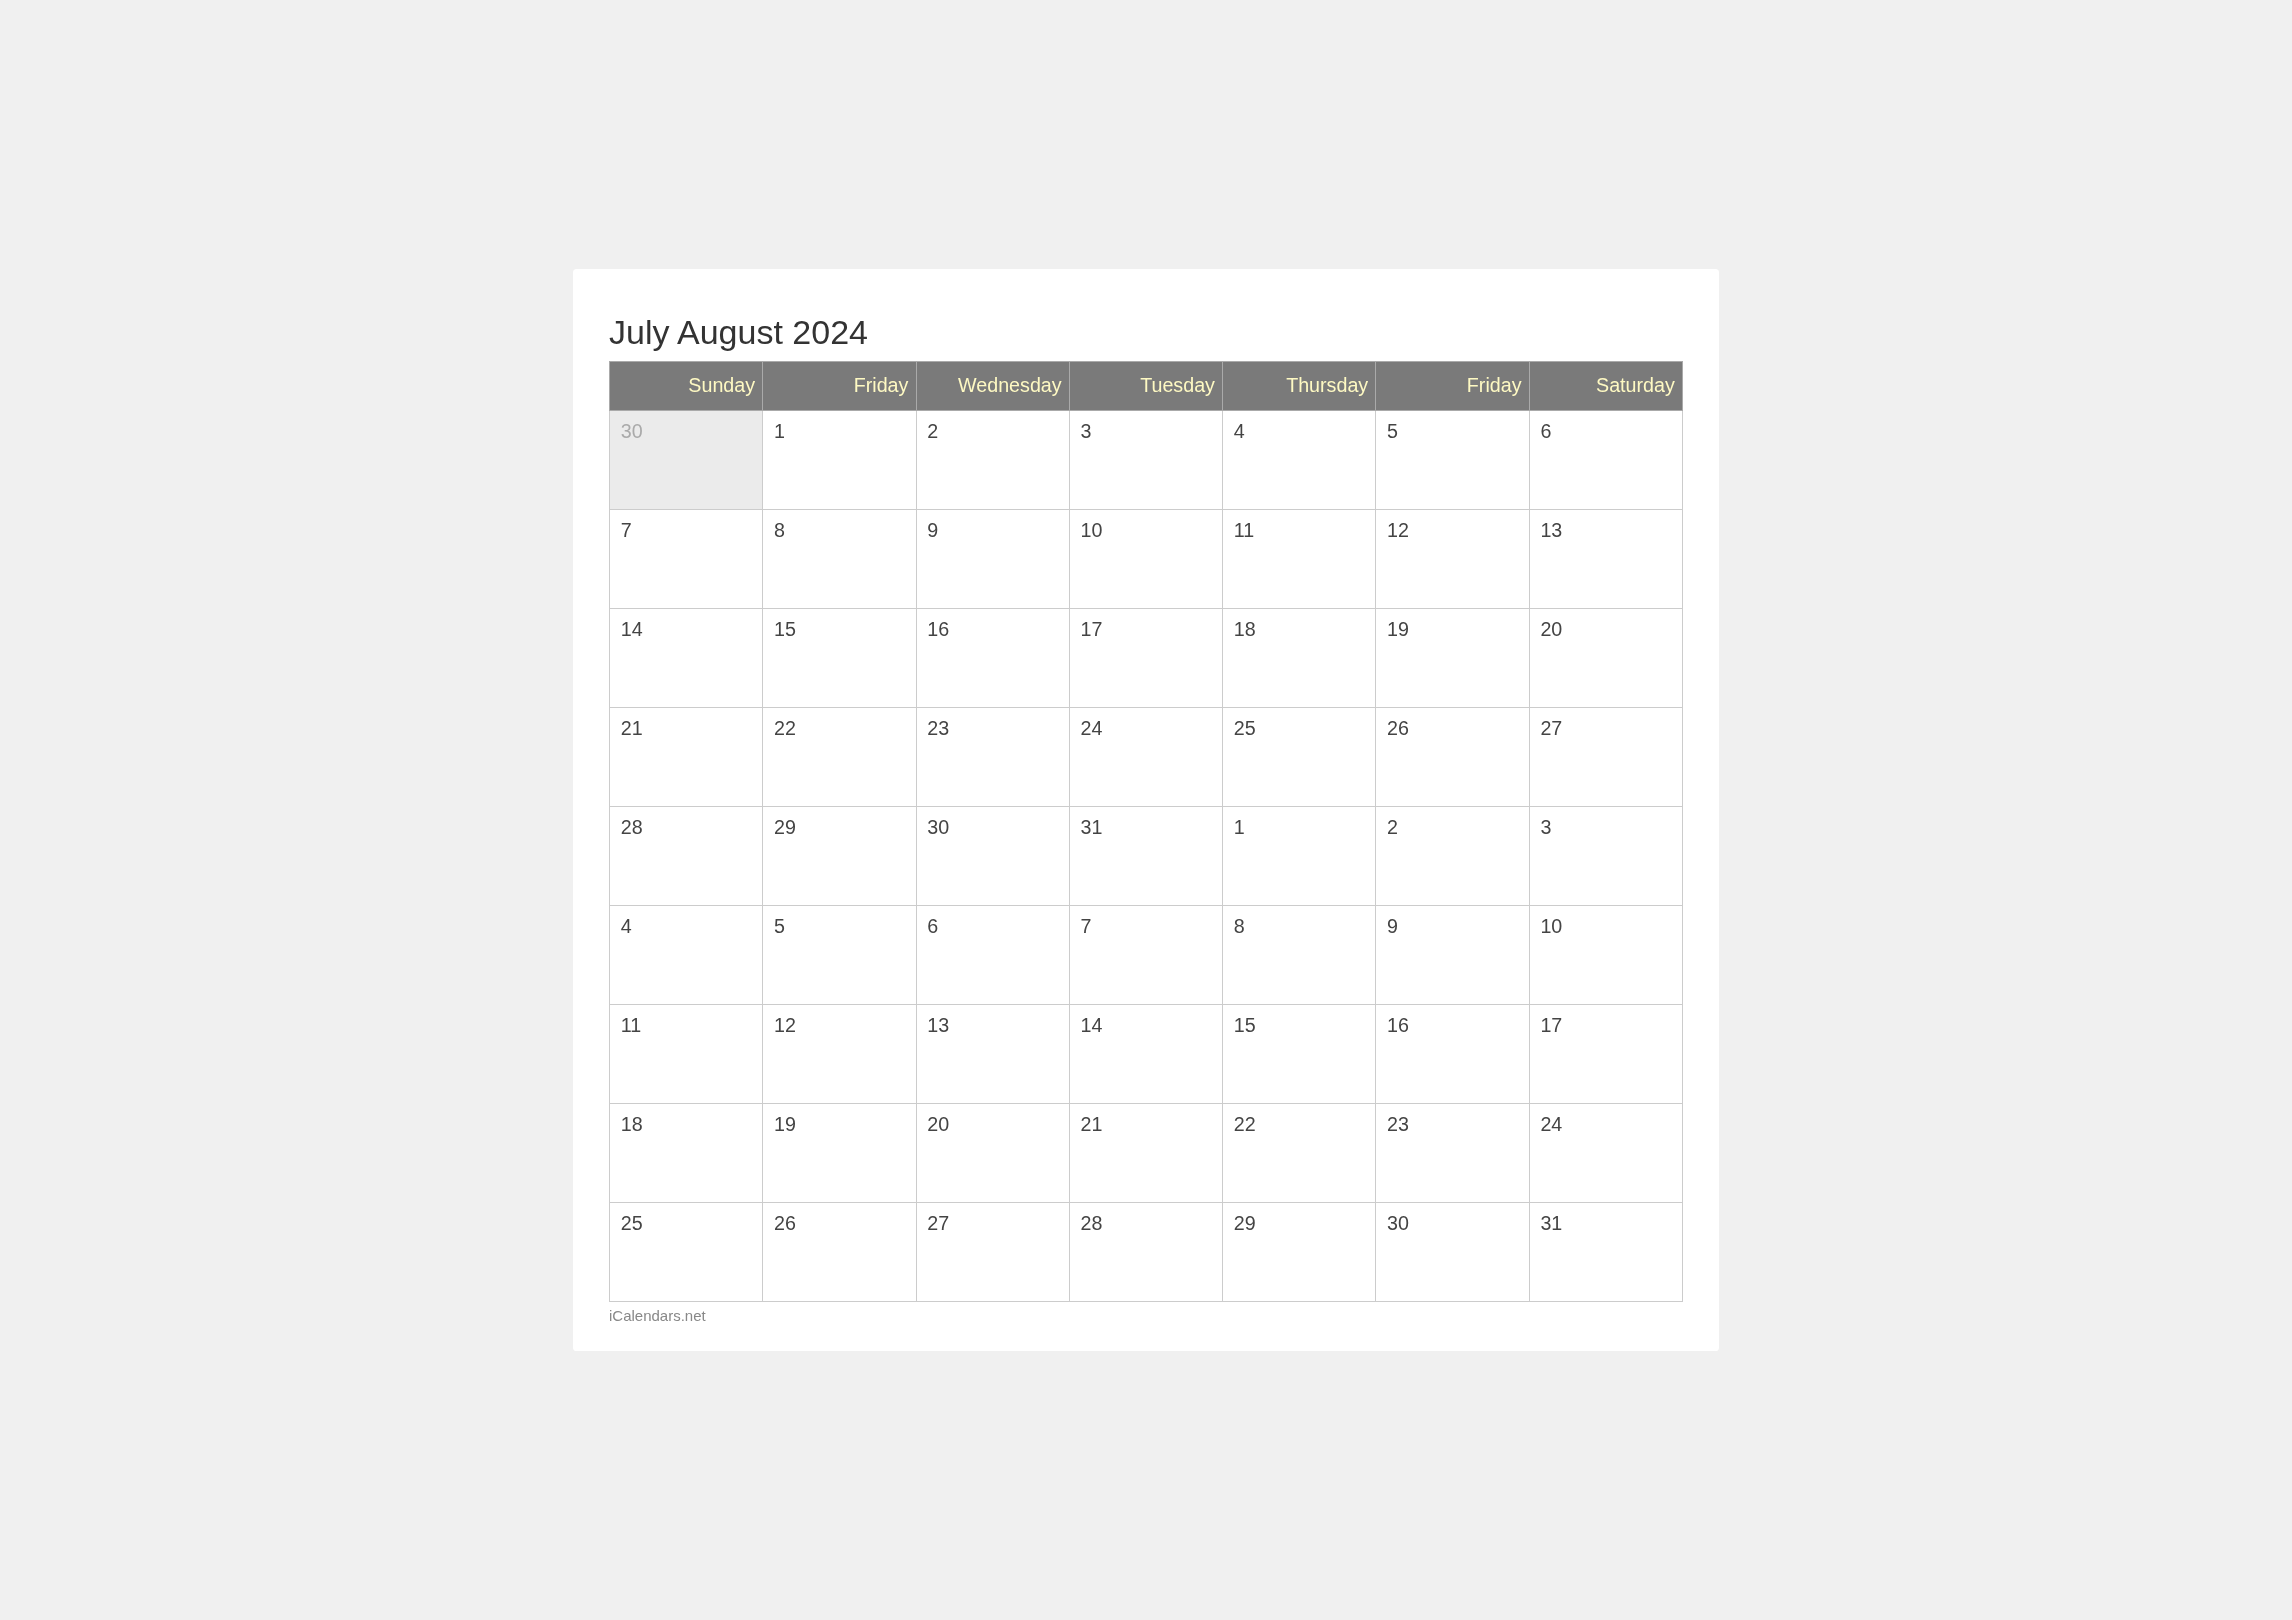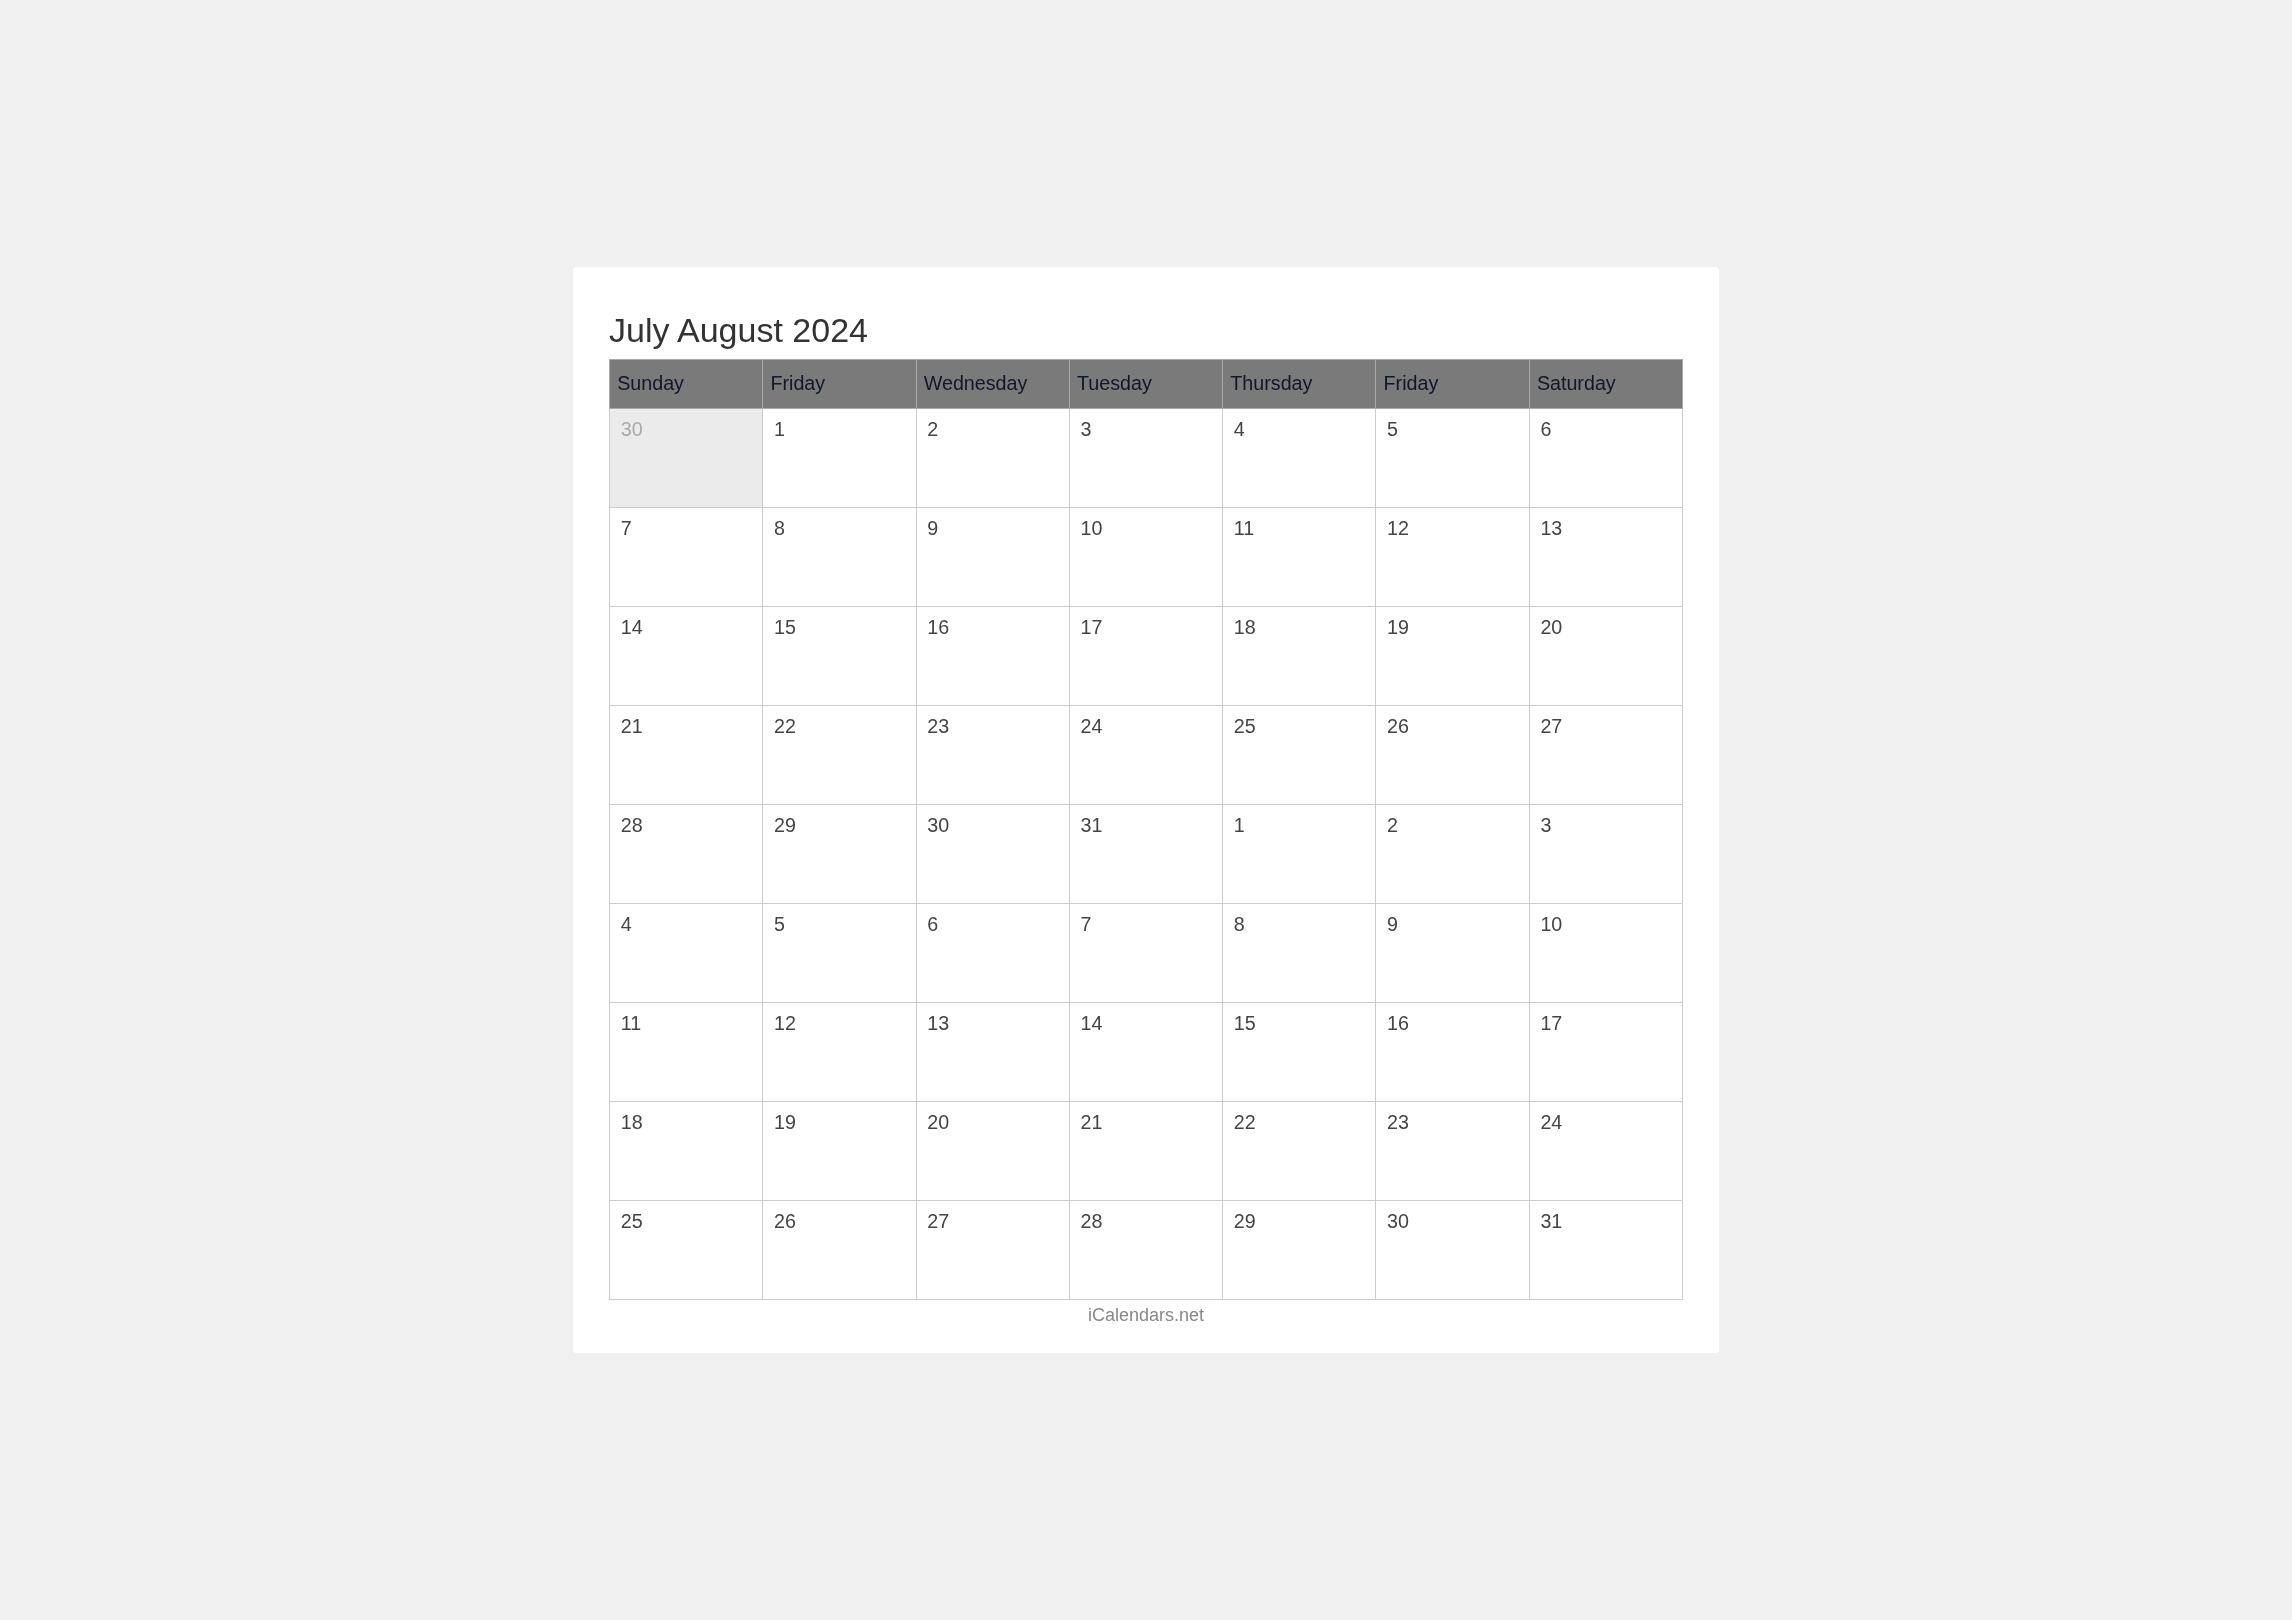--- a/index.html
+++ b/index.html
@@ -33,22 +33,22 @@
     }
 
     .calendar-table {
       width: 100%;
       border-collapse: collapse;
       table-layout: fixed;
     }
 
     .calendar-table thead tr th {
       background: #7a7a7a;
-      color: #0f172a;
-      text-align: left;
+      color: #fef9c3;
+      text-align: right;
       font-size: 19.7px;
       font-weight: 400;
       padding: 12.5px 7.2px;
       border: 0.9px solid #aaaaaa;
     }
 
     .calendar-table tbody tr td {
       border: 0.9px solid #cccccc;
       vertical-align: top;
       height: 99px;
@@ -60,22 +60,22 @@
     .calendar-table tbody tr td.outside-month {
       background: #ebebeb;
       color: #aaaaaa;
     }
 
     .calendar-table tbody tr td.month-boundary-top {
       border-top: 1.8px solid #555555;
     }
 
     .watermark {
-      text-align: center;
-      font-size: 18px;
+      text-align: left;
+      font-size: 15px;
       color: #888888;
       margin-top: 5.4px;
     }
   </style>
 </head>
 <body>
 
 <div class="calendar-container">
   <h1 class="calendar-title">July August 2024</h1>
   <table class="calendar-table">

